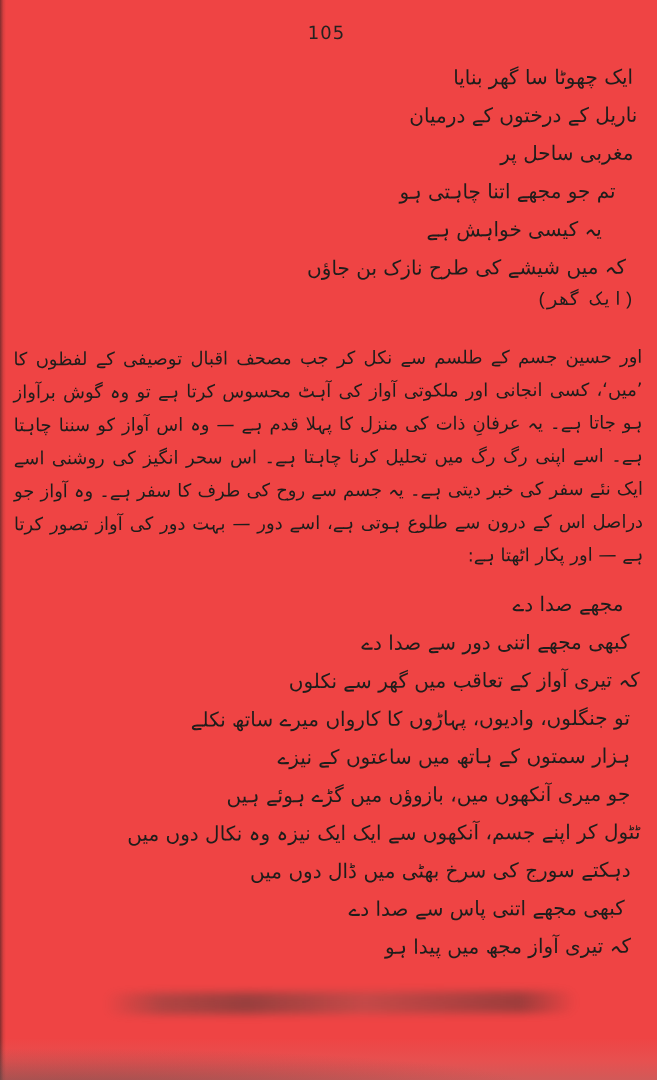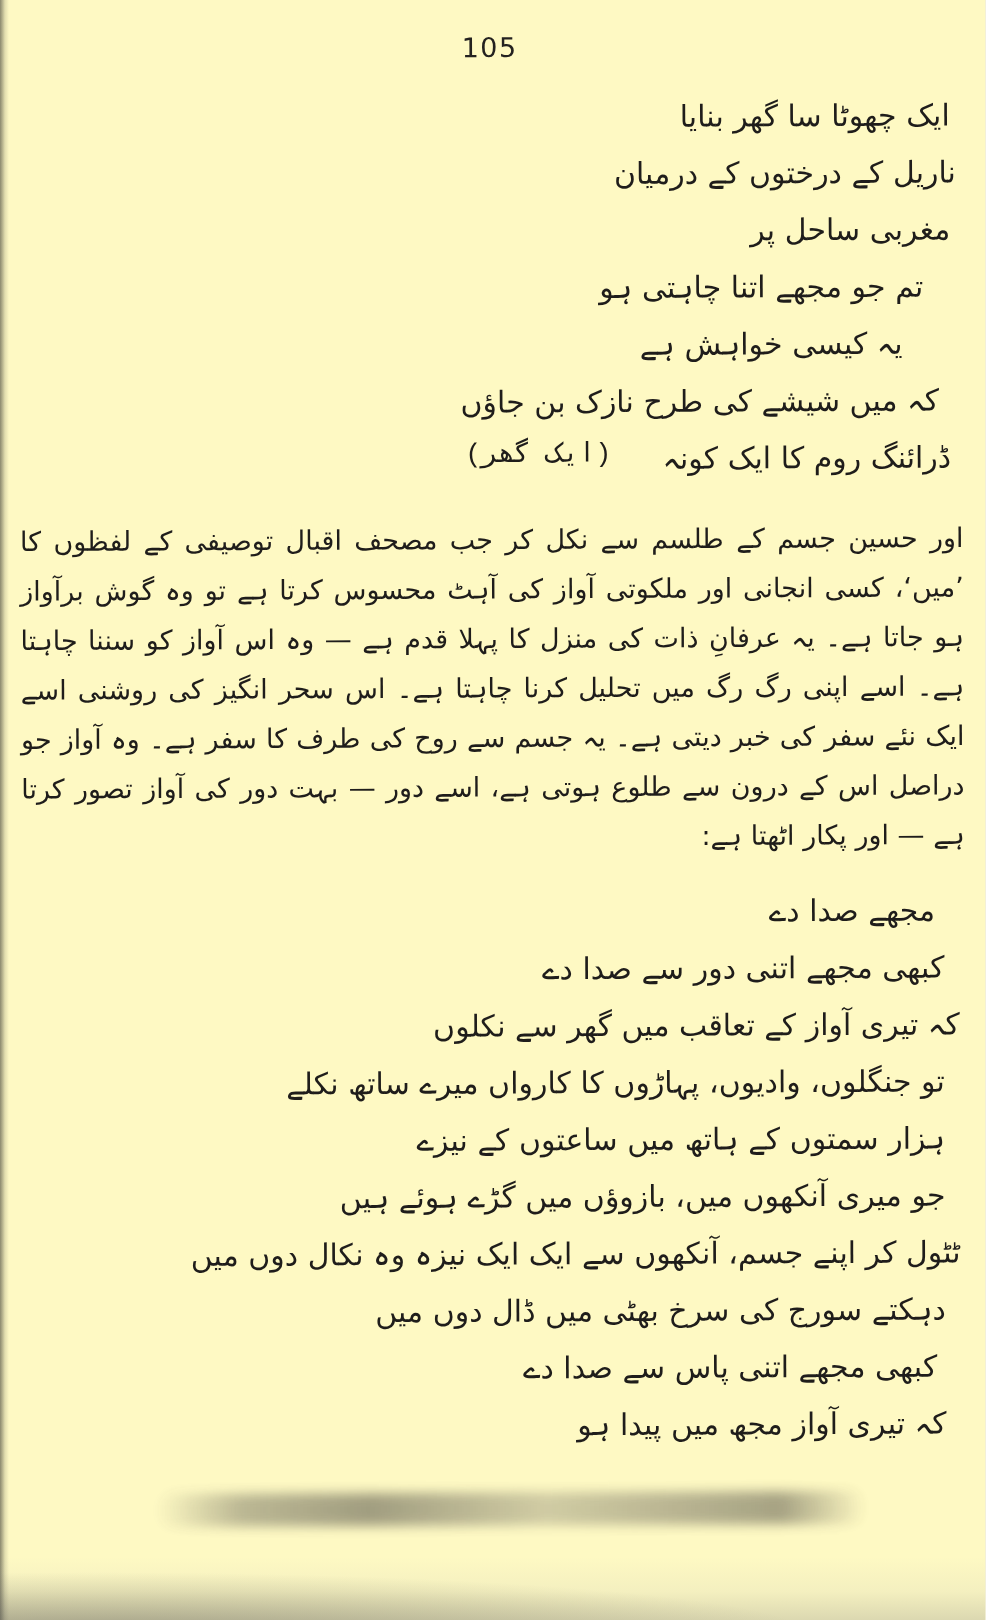--- a/index.html
+++ b/index.html
@@ -5,21 +5,21 @@
   html, body {
     margin: 0;
     padding: 0;
     background: #e9e9e7;
   }
   .scan {
     position: relative;
     width: 657px;
     height: 1080px;
     margin: 0 auto;
-    background: #fef9c3;
+    background: #ef4444;
     overflow: hidden;
     font-family: "DejaVu Sans", sans-serif;
     color: #1f1d1b;
     direction: rtl;
   }
   
   .scan::before {
     content: "";
     position: absolute;
     left: 0; top: 0; bottom: 0;
@@ -116,21 +116,20 @@
     <div class="page-number">105</div>
 
     <div class="poem poem-top">
       <div class="poem-line">ایک چھوٹا سا گھر بنایا</div>
       <div class="poem-line">ناریل کے درختوں کے درمیان</div>
       <div class="poem-line">مغربی ساحل پر</div>
       <div class="poem-line">تم جو مجھے اتنا چاہتی ہو</div>
       <div class="poem-line">یہ کیسی خواہش ہے</div>
       <div class="poem-line">کہ میں شیشے کی طرح نازک بن جاؤں</div>
       <div class="poem-line attrib-row">
-        <span>ڈرائنگ روم کا ایک کونہ</span>
         <span class="attribution">(ایک گھر)</span>
       </div>
     </div>
 
     <p class="prose">اور حسین جسم کے طلسم سے نکل کر جب مصحف اقبال توصیفی کے لفظوں کا ’میں‘، کسی انجانی اور ملکوتی آواز کی آہٹ محسوس کرتا ہے تو وہ گوش برآواز ہو جاتا ہے۔ یہ عرفانِ ذات کی منزل کا پہلا قدم ہے — وہ اس آواز کو سننا چاہتا ہے۔ اسے اپنی رگ رگ میں تحلیل کرنا چاہتا ہے۔ اس سحر انگیز کی روشنی اسے ایک نئے سفر کی خبر دیتی ہے۔ یہ جسم سے روح کی طرف کا سفر ہے۔ وہ آواز جو دراصل اس کے درون سے طلوع ہوتی ہے، اسے دور — بہت دور کی آواز تصور کرتا ہے — اور پکار اٹھتا ہے:</p>
 
     <div class="poem poem-bottom">
       <div class="poem-line">مجھے صدا دے</div>
       <div class="poem-line">کبھی مجھے اتنی دور سے صدا دے</div>
       <div class="poem-line">کہ تیری آواز کے تعاقب میں گھر سے نکلوں</div>

